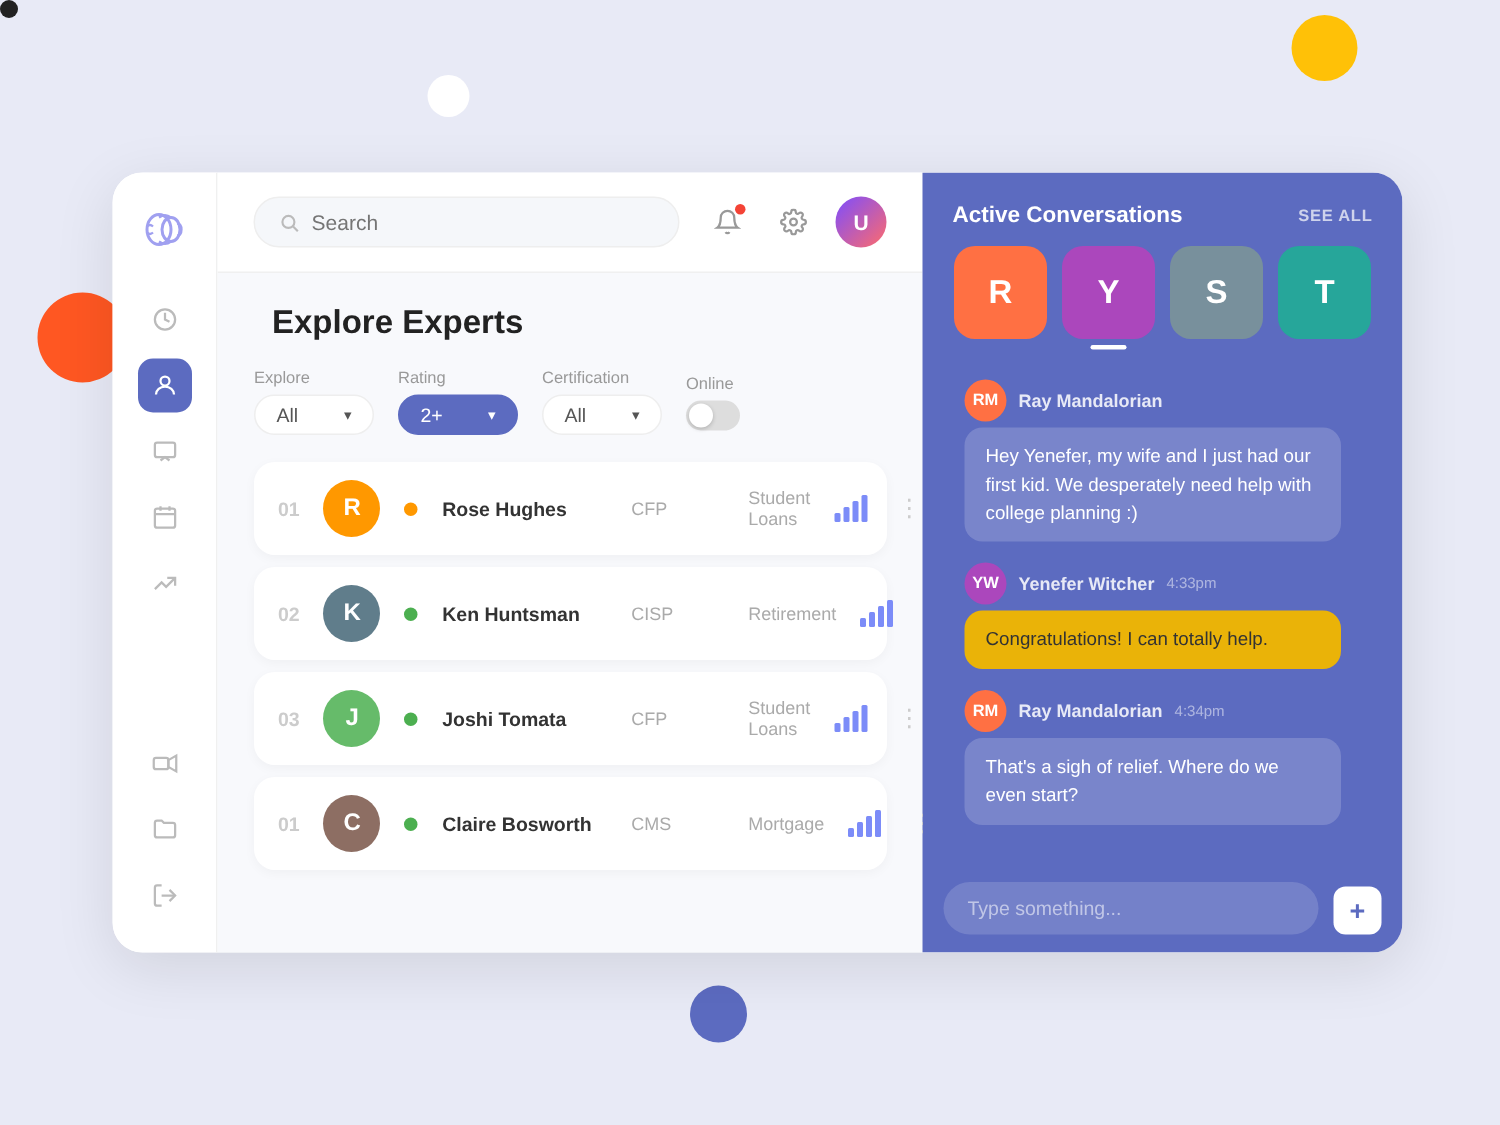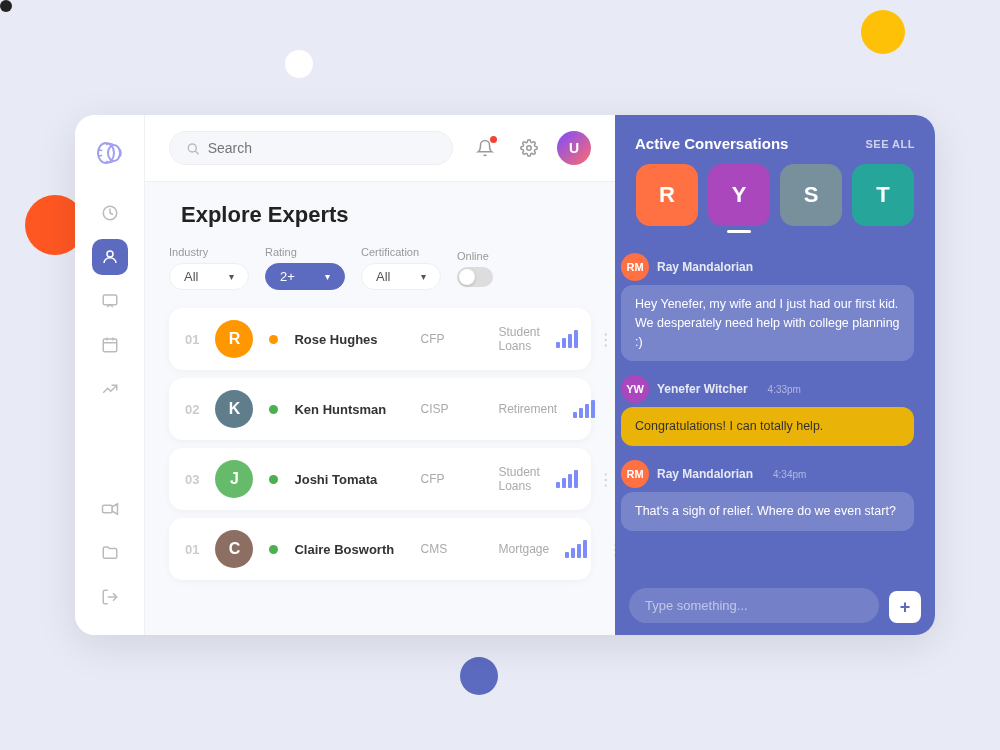--- a/index.html
+++ b/index.html
@@ -343,21 +343,21 @@
       background: white;
       border-radius: 2px;
       margin: 4px auto 0;
       opacity: 0;
     }
 
     
     .chat-messages {
       flex: 1;
       overflow-y: auto;
-      padding: 8px 6px;
+      padding: 8px 28px;
       display: flex;
       flex-direction: column;
       gap: 10px;
     }
 
     
     .msg-sender-row {
       display: flex;
       align-items: center;
       gap: 8px;
@@ -372,21 +372,21 @@
       font-size: 11px; font-weight: bold; color: white;
     }
     .msg-sender-name {
       font-size: 12px;
       color: rgba(255,255,255,0.85);
       font-weight: 600;
     }
     .msg-time {
       font-size: 10px;
       color: rgba(255,255,255,0.5);
-      margin-left: 12px;
+      margin-left: 0;
     }
 
     .msg-bubble {
       background: rgba(255,255,255,0.18);
       border-radius: 12px;
       padding: 10px 14px;
       font-size: 12.5px;
       color: white;
       line-height: 1.5;
       max-width: 95%;
@@ -531,21 +531,21 @@
         </div>
         <div class="user-avatar-header">U</div>
       </div>
     </div>
 
     <div class="explore-section">
       <div class="explore-title">Explore Experts</div>
 
       <div class="filters">
         <div class="filter-group">
-          <div class="filter-label">Industry</div>
+          <div class="filter-label">Explore</div>
           <div class="filter-select">
             <span>All</span>
             <span class="filter-chevron">▾</span>
           </div>
         </div>
         <div class="filter-group">
           <div class="filter-label">Rating</div>
           <div class="filter-select active">
             <span>2+</span>
             <span class="filter-chevron">▾</span>

